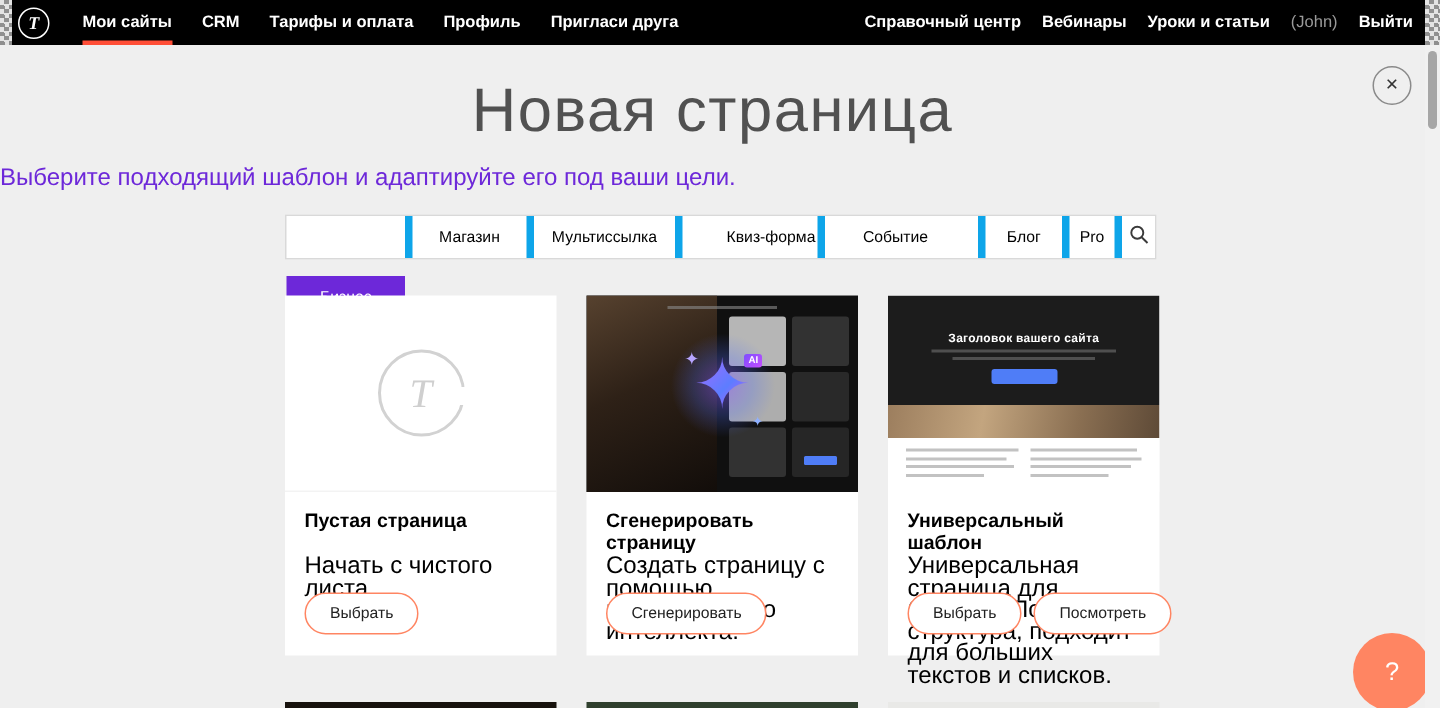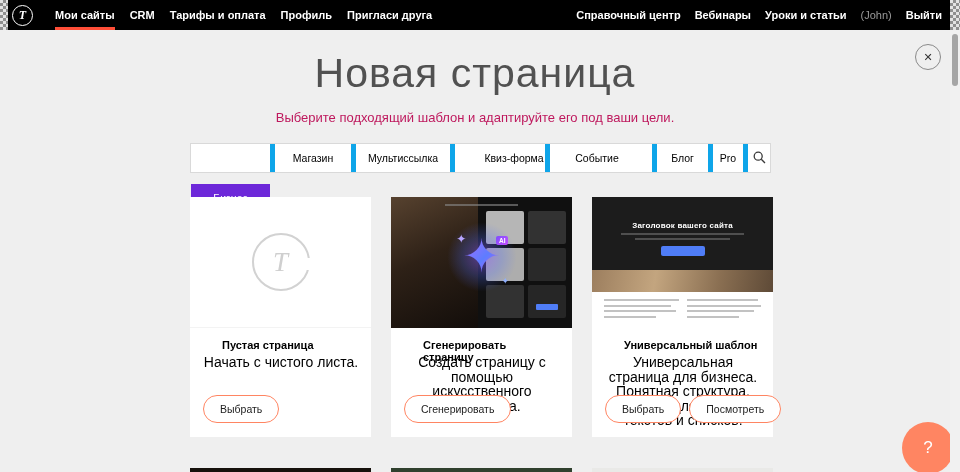--- a/index.html
+++ b/index.html
@@ -7,21 +7,21 @@
   .screen { position: relative; width: 960px; height: 472px; background: #efefef; overflow: hidden; }
 
   
   .topbar { position: absolute; left: 0; top: 0; width: 950px; height: 30px; background: #000;
             display: flex; align-items: center; padding: 0 8px 0 12px; color: #fff; }
   .checker { background: repeating-conic-gradient(#8f8f8f 0% 25%, #e3e3e3 0% 50%) 0 0 / 6px 6px; }
   .edge-left { position: absolute; left: 0; top: 0; width: 8px; height: 30px; z-index: 5; }
   .tl-logo { width: 21px; height: 21px; border: 1.5px solid #fff; border-radius: 50%;
              display: flex; align-items: center; justify-content: center;
              font: italic 700 12px "Liberation Serif", serif; flex: 0 0 auto; }
-  .nav-left { display: flex; align-items: center; gap: 15px; margin-left: 22px; height: 20px; }
+  .nav-left { display: flex; align-items: center; gap: 20px; margin-left: 22px; height: 20px; }
   .nav-right { display: flex; align-items: center; gap: 14px; margin-left: auto; height: 30px; }
   .nav-item { position: relative; height: 30px; display: flex; align-items: center;
               font-size: 11px; font-weight: 700; color: #fff; cursor: pointer; white-space: nowrap; }
   .nav-item.active::after { content: ""; position: absolute; left: 0; right: 0; bottom: 0;
                             height: 3px; background: #ff4e37; }
   .user-name { color: #9a9a9a; font-weight: 400; font-size: 11px; }
   .logout { font-size: 11px; font-weight: 700; }
 
   
   .scroll-col { position: absolute; right: 0; top: 0; width: 10px; height: 472px; background: #f1f1f1; }
@@ -29,43 +29,43 @@
   .scroll-thumb { position: absolute; top: 34px; left: 2px; width: 6px; height: 52px;
                   background: #a6a6a6; border-radius: 3px; cursor: pointer; }
 
   
   .close-btn { position: absolute; left: 915px; top: 44px; width: 26px; height: 26px;
                border-radius: 50%; border: 1.5px solid #8a8a8a; background: transparent;
                color: #333; font-size: 11px; line-height: 1; cursor: pointer;
                display: flex; align-items: center; justify-content: center; }
   .page-title { position: absolute; top: 50px; left: 0; width: 950px; text-align: center;
                 font-size: 41px; font-weight: 300; color: #515151; letter-spacing: 1px; }
-  .page-subtitle { position: absolute; top: 110px; left: 0; width: 950px; text-align: center;
-                   font-size: 13px; color: #be185d; }
+  .page-subtitle { position: absolute; top: 110px; left: 0; width: 950px; 
+                   font-size: 16px; color: #6d28d9; }
 
   
   .tabs { position: absolute; left: 190px; top: 143px; width: 581px; height: 30px;
           display: flex; border: 1px solid #d9d9d9; background: #fff; }
   .tab { display: flex; align-items: center; justify-content: center; height: 100%;
          font-size: 10.5px; color: #000; background: #fff; border-left: 5px solid #0ea5e9;
          cursor: pointer; }
   .tab:first-child { border-left: none; }
   .tab.active { background: #6d28d9; color: #fff; border-left: none; margin-top: 40px; }
   .t0 { flex: 0 0 79px; } .t1 { flex: 0 0 81px; } .t2 { flex: 0 0 99px; }
   .t3 { flex: 0 0 95px; padding-left: 28px; } .t4 { flex: 0 0 99px; } .t5 { flex: 0 0 56px; margin-left: 8px; }
   .t6 { flex: 0 0 35px; } .t7 { flex: 1 1 auto; }
 
   
   .cards { position: absolute; left: 190px; top: 197px; display: flex; gap: 20px; }
   .card { position: relative; width: 181px; height: 240px; background: #fff; }
   .thumb { position: relative; width: 181px; height: 131px; overflow: hidden; }
   .card-title { position: absolute; top: 142px; left: 13px; right: 13px;
-                font-size: 11px; font-weight: 700; color: #000; margin-left: 19px; }
-  .card-desc { position: absolute; top: 158px; left: 13px; right: 12px;
-               font-size: 14px; line-height: 14.5px; color: #000; text-align: center; }
+                font-size: 13px; font-weight: 700; color: #000; }
+  .card-desc { position: absolute; top: 174px; left: 13px; right: 12px;
+               font-size: 16px; line-height: 14.5px; color: #000; }
   .card-actions { position: absolute; left: 13px; bottom: 14px; display: flex; gap: 8px; }
   .pill-btn { border: 1px solid #ff8562; border-radius: 16px; background: #fff; color: #222;
               font-size: 10.5px; padding: 7px 16px; cursor: pointer; white-space: nowrap;
               font-family: "Liberation Sans", sans-serif; }
 
   
   .thumb-blank { display: flex; align-items: center; justify-content: center;
                  border-bottom: 1px solid #f3f3f3; }
   .blank-logo { position: relative; width: 58px; height: 58px; border: 2px solid #d2d2d2;
                 border-radius: 50%; display: flex; align-items: center; justify-content: center;

